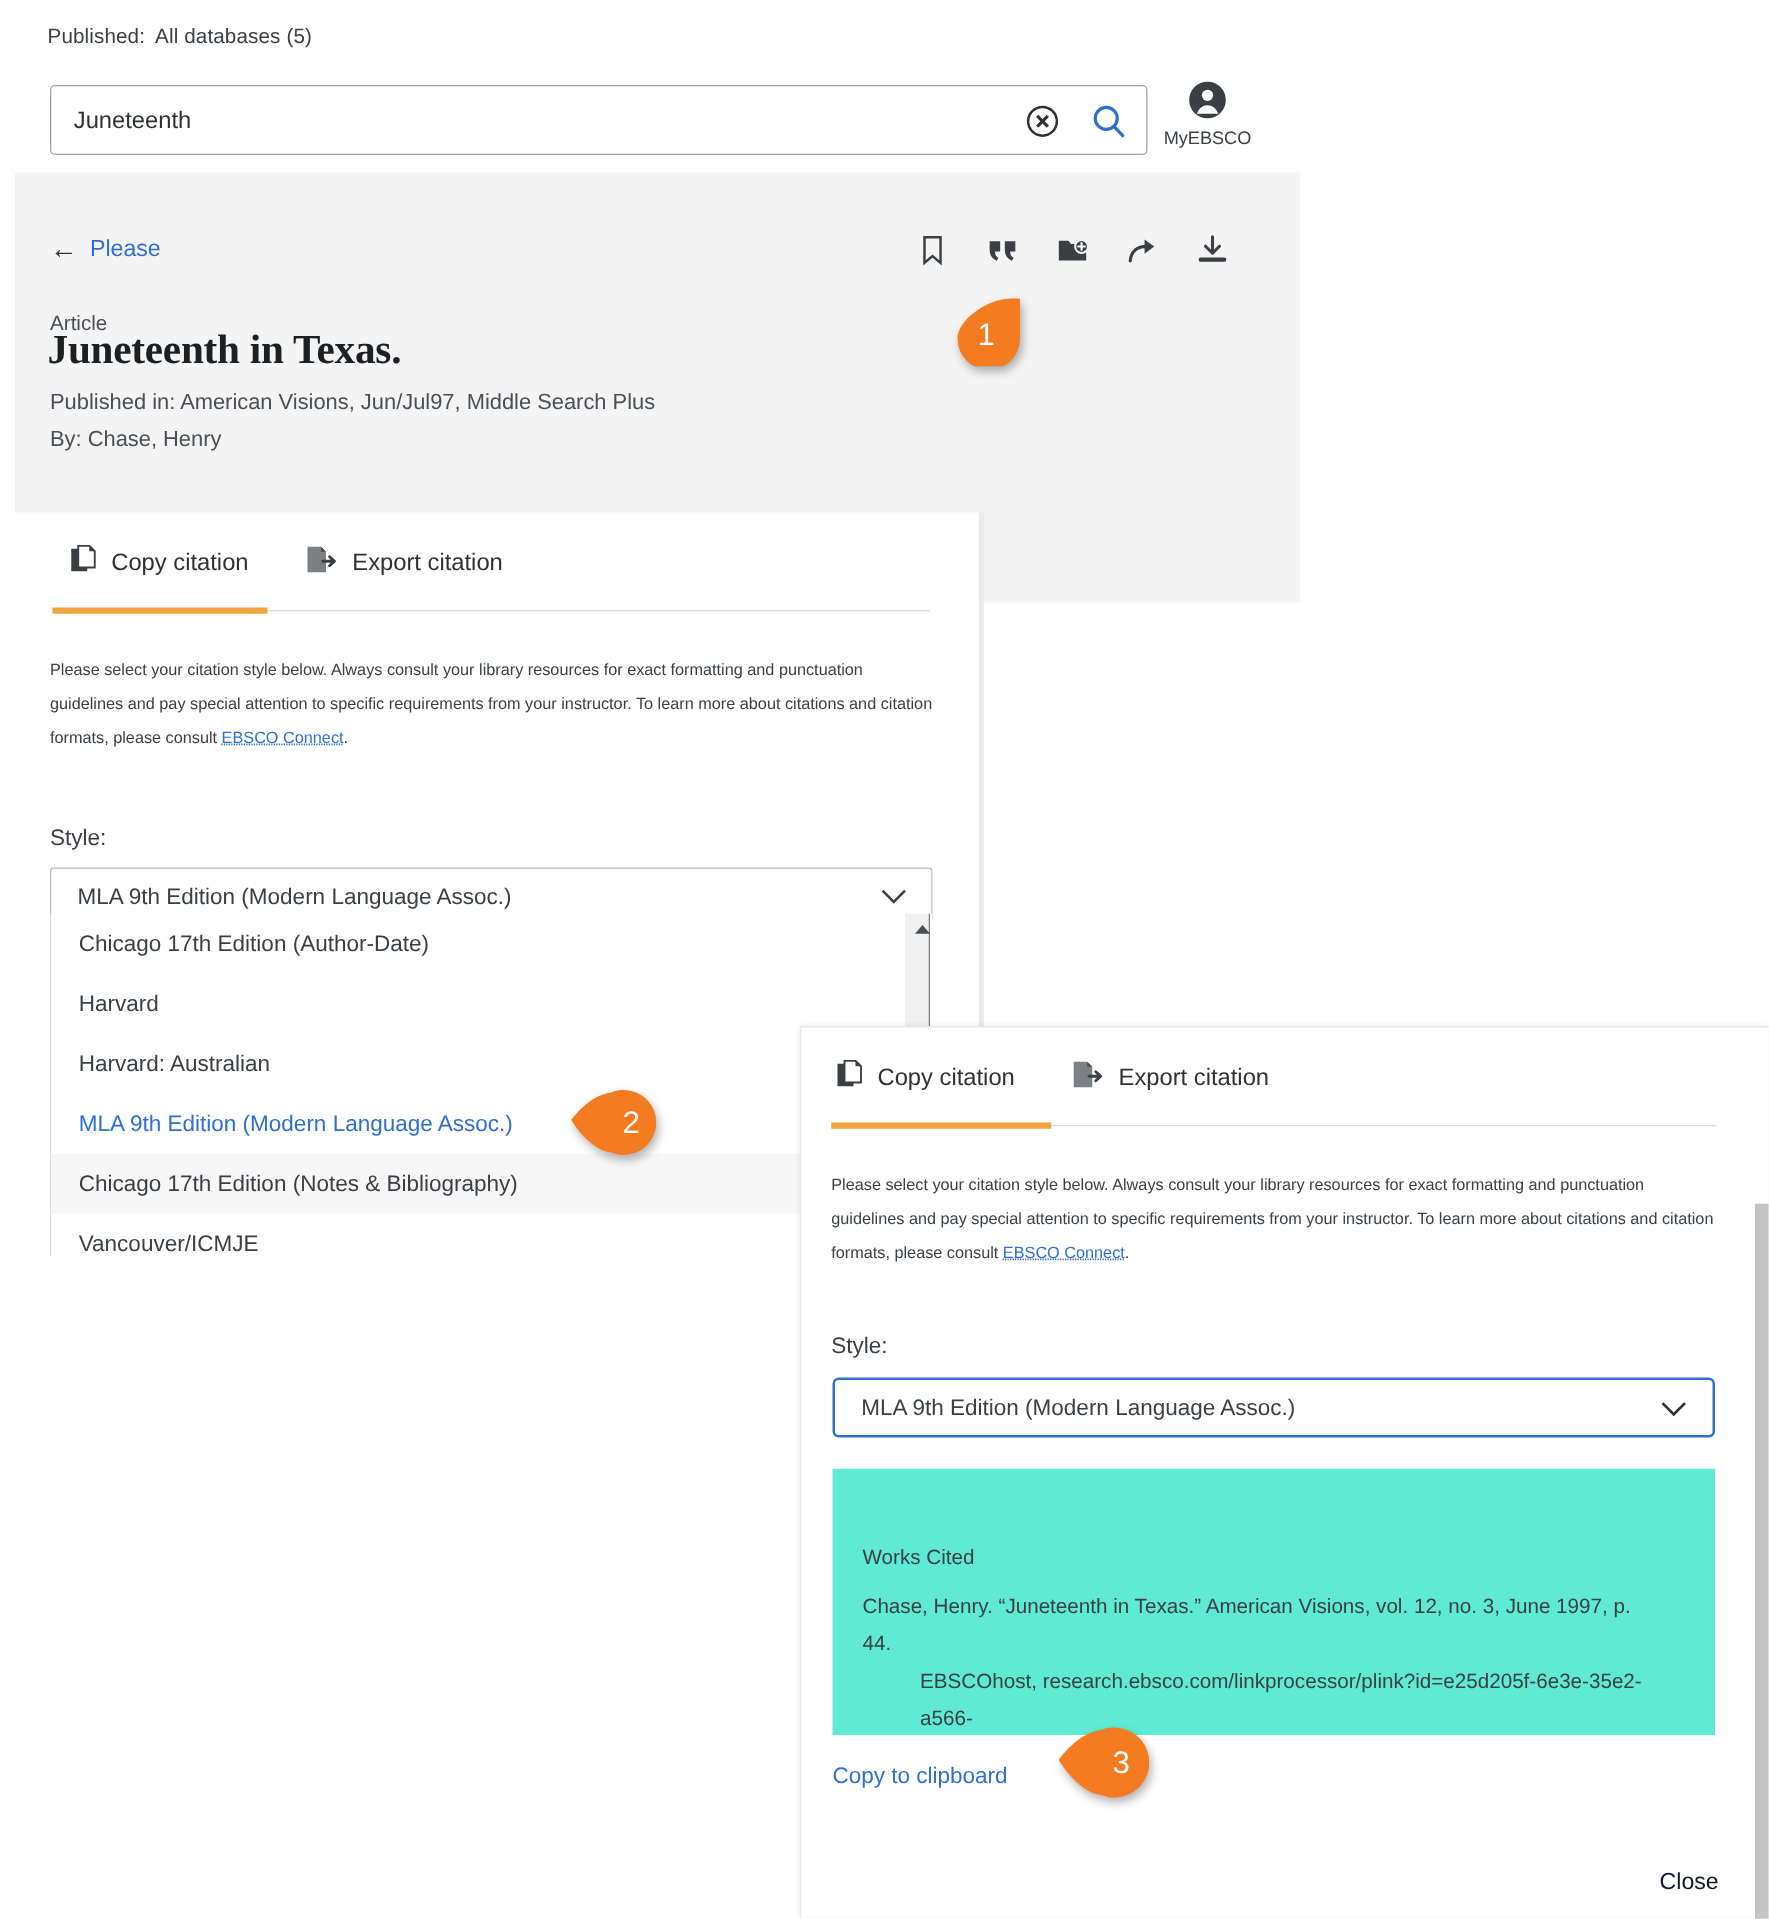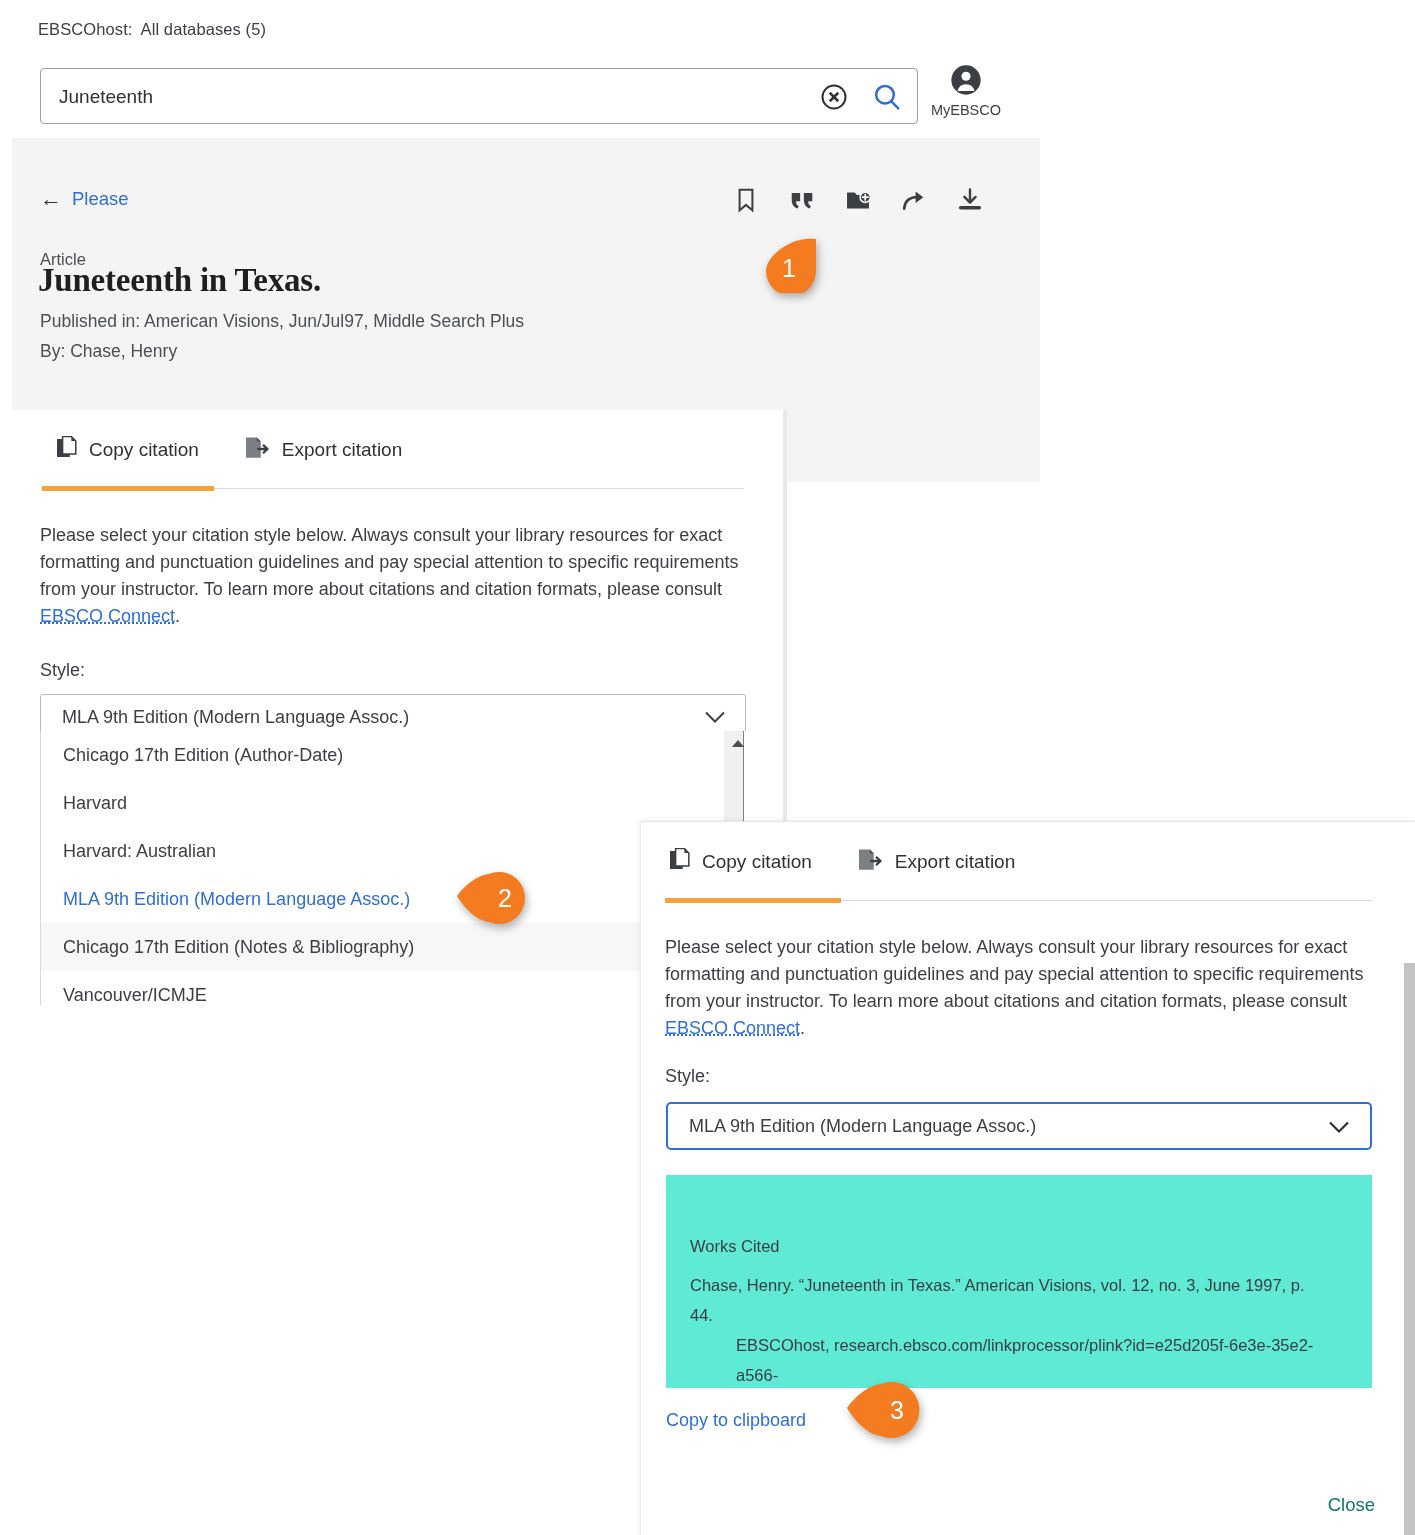--- a/index.html
+++ b/index.html
@@ -99,21 +99,21 @@
     padding-bottom:8px;
   }
   .tab .tlabel { font-size:19px; color:#2f3235; }
   .tabs-underline {
     position:absolute; height:1px; background:#dcdcdc;
   }
   .tabs-active-underline {
     position:absolute; height:5px; background:#f2a33c;
   }
   .intro-text {
-    position:absolute; font-size:18px; line-height:27px; color:#3b3f43;
+    position:absolute; font-size:13px; line-height:27px; color:#3b3f43;
   }
   .intro-text a { color:#2f6fd0; text-decoration: underline; text-decoration-style: dotted; }
   .style-label { position:absolute; font-size:18px; color:#3b3f43; }
 
   
   #leftpanel { left:12px; top:410px; width:771px; height:690px; }
   .lp-divider-v {
     position:absolute; left:783px; top:410px; width:4px; height:608px; background:#e9e9e9;
   }
   .select-box {
@@ -168,39 +168,39 @@
   .cb-works { position:absolute; left:24px; top:62px; font-size:16.5px; color:#3b3f43; }
   .cb-body {
     position:absolute; left:24px; top:95px; width:636px;
     font-size:16.5px; line-height:30px; color:#3b3f43;
   }
   .cb-body .ind { display:block; padding-left:46px; }
   .copy-clip {
     position:absolute; left:25px; top:588px; font-size:18px; color:#2f6fd0; cursor:pointer;
   }
   .close-link {
-    position:absolute; right:40px; top:672px; font-size:18.5px; color:#0f766e; cursor:pointer;
+    position:absolute; right:40px; top:672px; font-size:18.5px; color:#0f172a; cursor:pointer;
   }
 
   
   .outer-scrollbar {
     position:absolute; left:1404px; top:963px; width:11px; height:572px; background:#c4c4c4;
   }
   .outer-scroll-gutter {
     position:absolute; left:1404px; top:821px; width:11px; height:714px; background:#fafafa;
   }
 </style>
 </head>
 <body>
 
 <div id="root">
 
   <div class="searchbar-zone">
     <div class="searching-line">
-      <span class="label">EBSCOhost:</span><span>All databases (5)</span>
+      <span class="label">Published:</span><span>All databases (5)</span>
     </div>
 
     <div class="search-input-wrap">
       <span class="search-value">Juneteenth</span>
 
       <span class="clear-btn">
         <svg width="30" height="30" viewBox="0 0 24 24" fill="none" stroke="#2f3235" stroke-width="1.6">
           <circle cx="12" cy="12" r="9.2"></circle>
           <line x1="8.6" y1="8.6" x2="15.4" y2="15.4" stroke-width="2"></line>
           <line x1="15.4" y1="8.6" x2="8.6" y2="15.4" stroke-width="2"></line>

